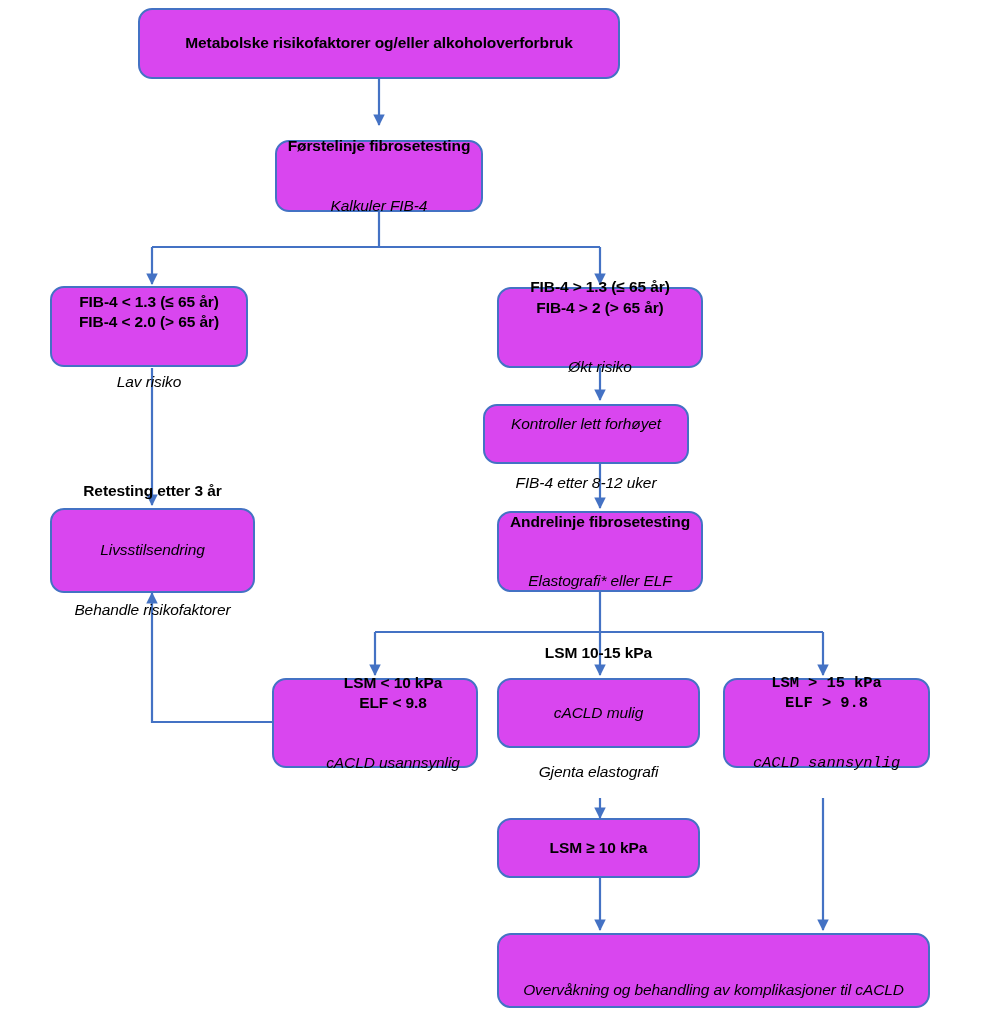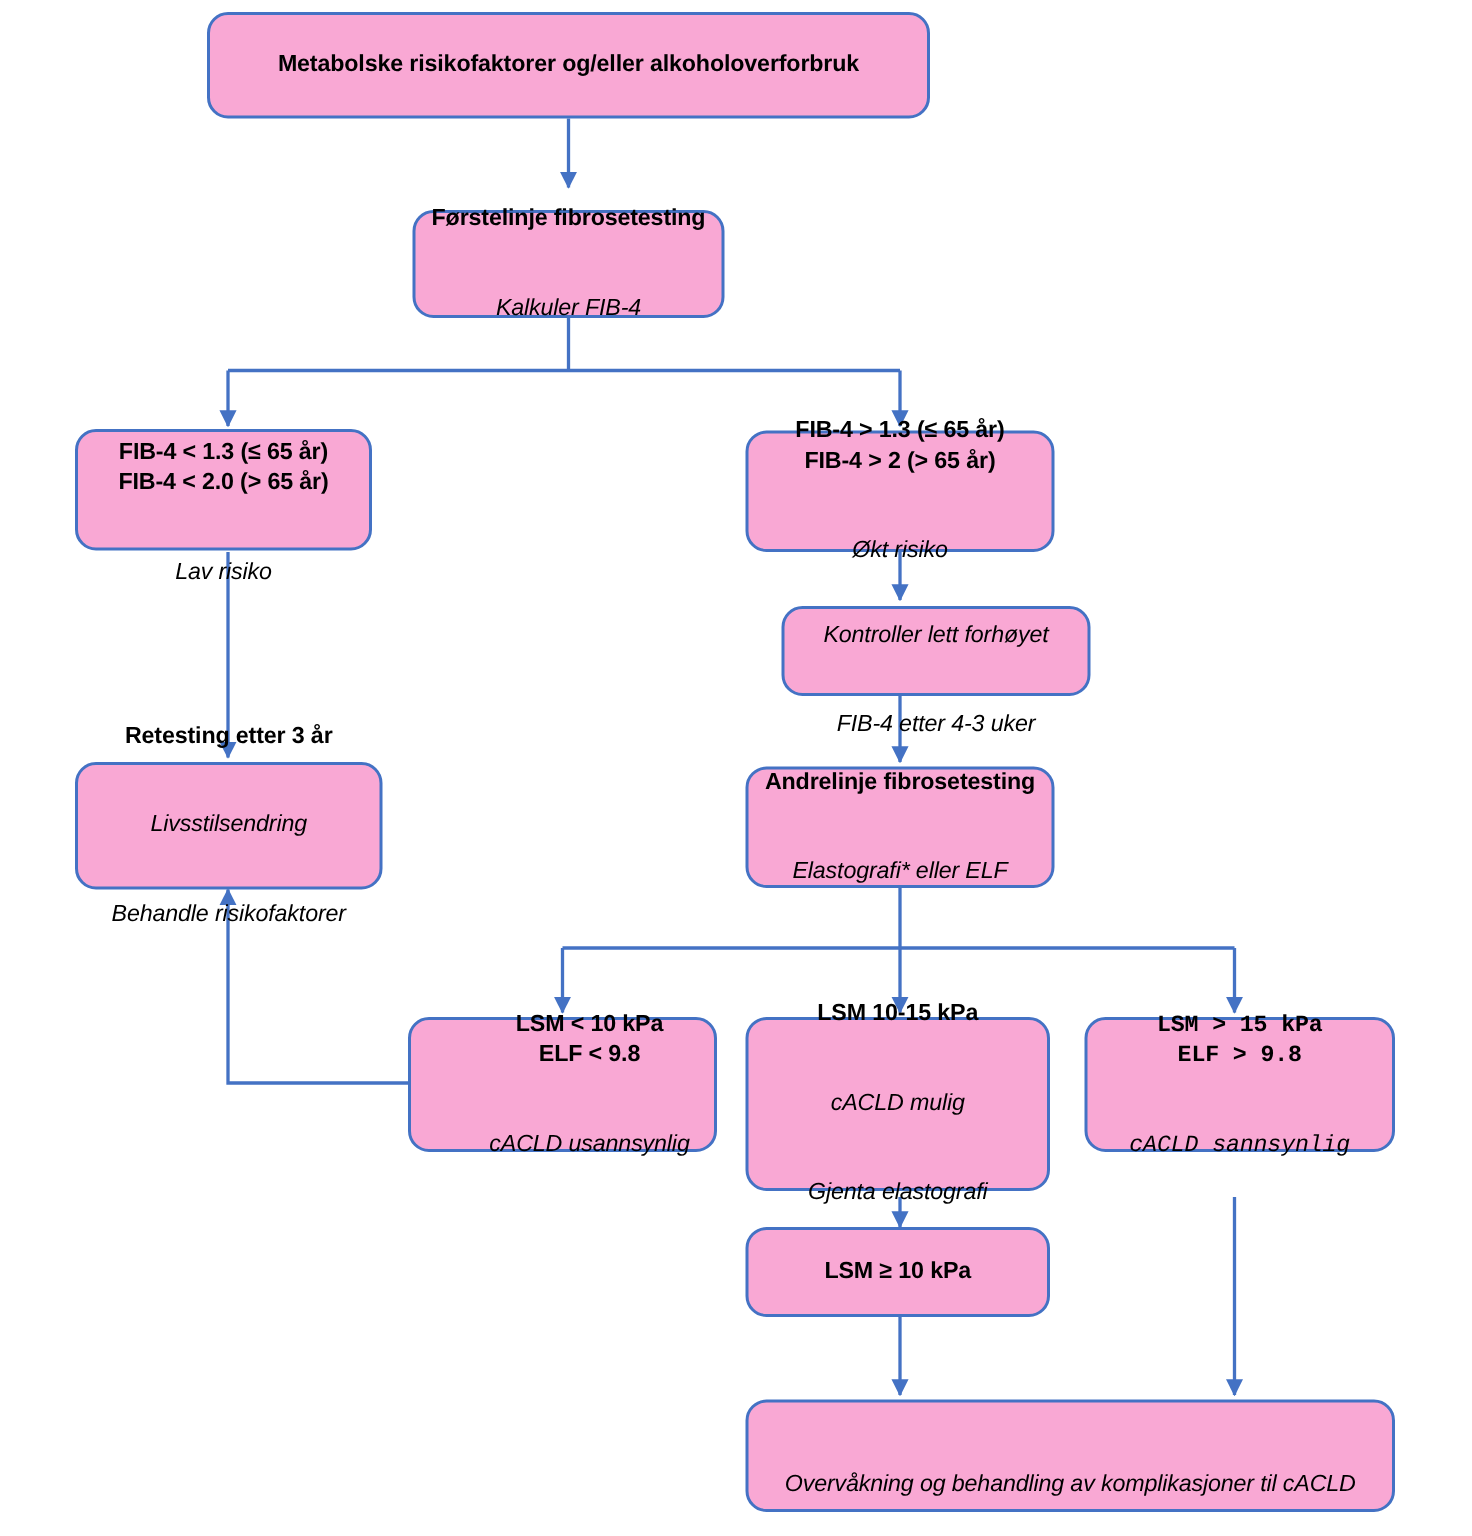--- a/index.html
+++ b/index.html
@@ -25,21 +25,21 @@
     top: 0;
     width: 981px;
     height: 1024px;
     pointer-events: none;
   }
   .node {
     position: absolute;
     box-sizing: border-box;
     border: 2px solid #4472C4;
     border-radius: 14px;
-    background: #f9a8d4;
+    background: #d946ef;
     display: flex;
     flex-direction: column;
     align-items: center;
     justify-content: center;
     text-align: center;
     line-height: 1.32;
     padding: 4px 8px;
     z-index: 2;
   }
   .ln {
@@ -115,43 +115,43 @@
     <span class="ln b">FIB-4 &lt; 2.0 (&gt; 65 år)</span>
     <span class="ln i">Lav risiko</span>
   </div>
 
   <div class="node" style="left:497px; top:287px; width:206px; height:81px;">
     <span class="ln b">FIB-4 &gt; 1.3 (≤ 65 år)</span>
     <span class="ln b">FIB-4 &gt; 2 (&gt; 65 år)</span>
     <span class="ln i">Økt risiko</span>
   </div>
 
-  <div class="node" style="left:521px; top:404px; width:206px; height:60px;">
+  <div class="node" style="left:483px; top:404px; width:206px; height:60px;">
     <span class="ln i">Kontroller lett forhøyet</span>
-    <span class="ln i">FIB-4 etter 4-3 uker</span>
+    <span class="ln i">FIB-4 etter 8-12 uker</span>
   </div>
 
   <div class="node" style="left:50px; top:508px; width:205px; height:85px;">
     <span class="ln b">Retesting etter 3 år</span>
     <span class="ln i">Livsstilsendring</span>
     <span class="ln i">Behandle risikofaktorer</span>
   </div>
 
   <div class="node" style="left:497px; top:511px; width:206px; height:81px;">
     <span class="ln b">Andrelinje fibrosetesting</span>
     <span class="ln i">Elastografi* eller ELF</span>
   </div>
 
   <div class="node" style="left:272px; top:678px; width:206px; height:90px;padding-left:44px;">
     <span class="ln b">LSM &lt; 10 kPa</span>
     <span class="ln b">ELF &lt; 9.8</span>
     <span class="ln i">cACLD usannsynlig</span>
   </div>
 
-  <div class="node" style="left:497px; top:678px; width:203px; height:116px;">
+  <div class="node" style="left:497px; top:678px; width:203px; height:70px;">
     <span class="ln b">LSM 10-15 kPa</span>
     <span class="ln i">cACLD mulig</span>
     <span class="ln i">Gjenta elastografi</span>
   </div>
 
   <div class="node" style="left:723px; top:678px; width:207px; height:90px;font-family:Liberation Mono, monospace;">
     <span class="ln b">LSM &gt; 15 kPa</span>
     <span class="ln b">ELF &gt; 9.8</span>
     <span class="ln i">cACLD sannsynlig</span>
   </div>

